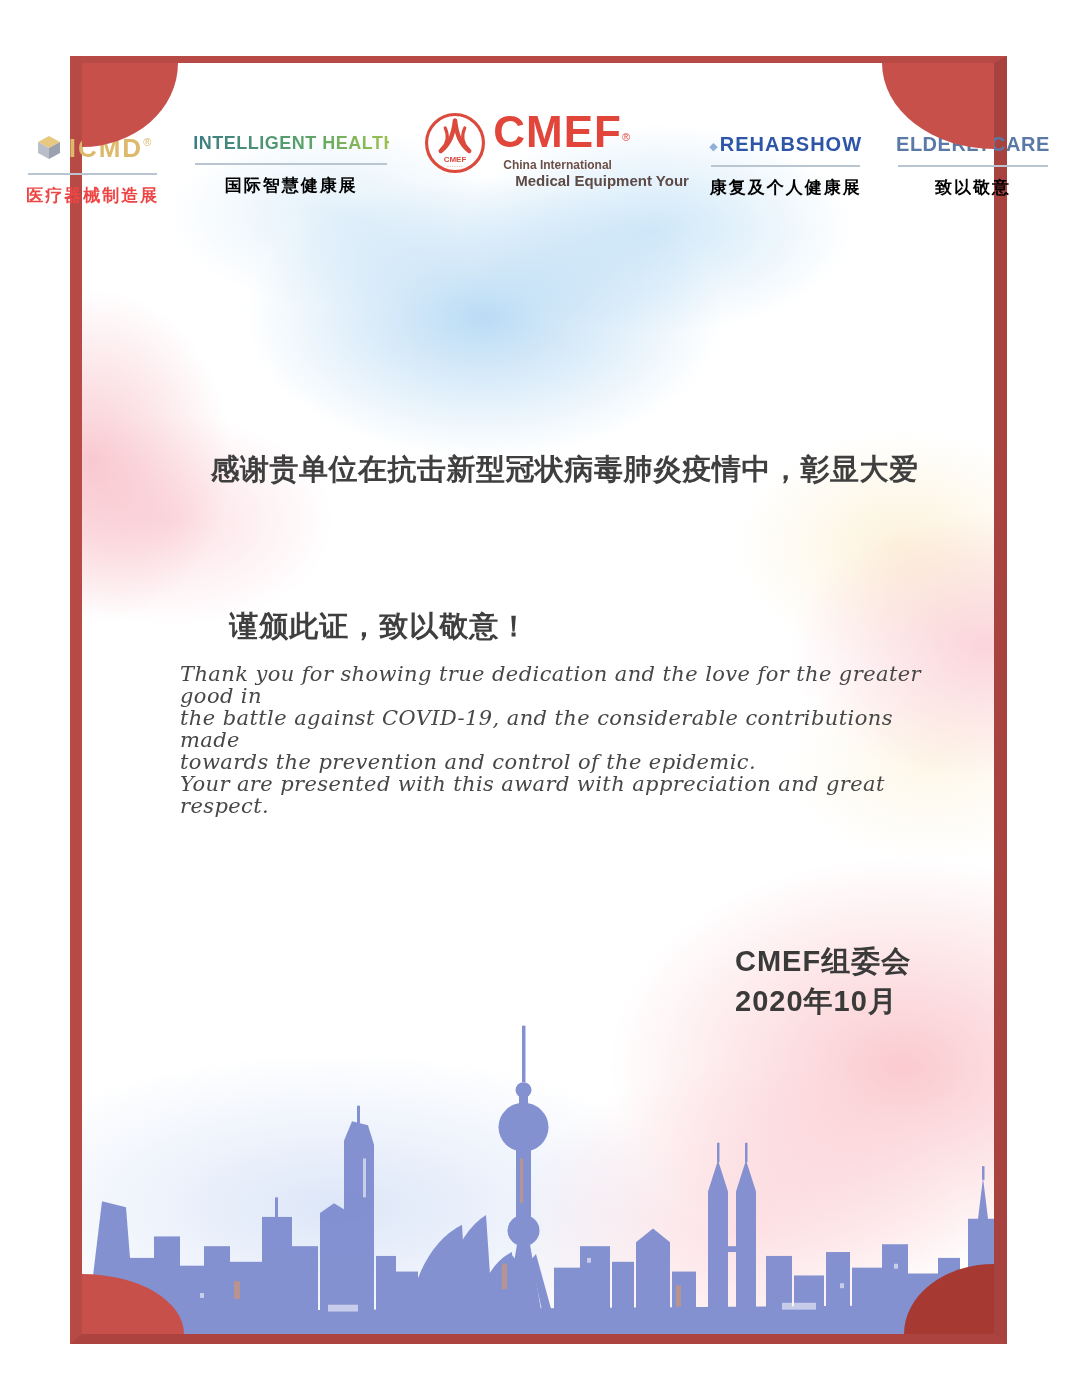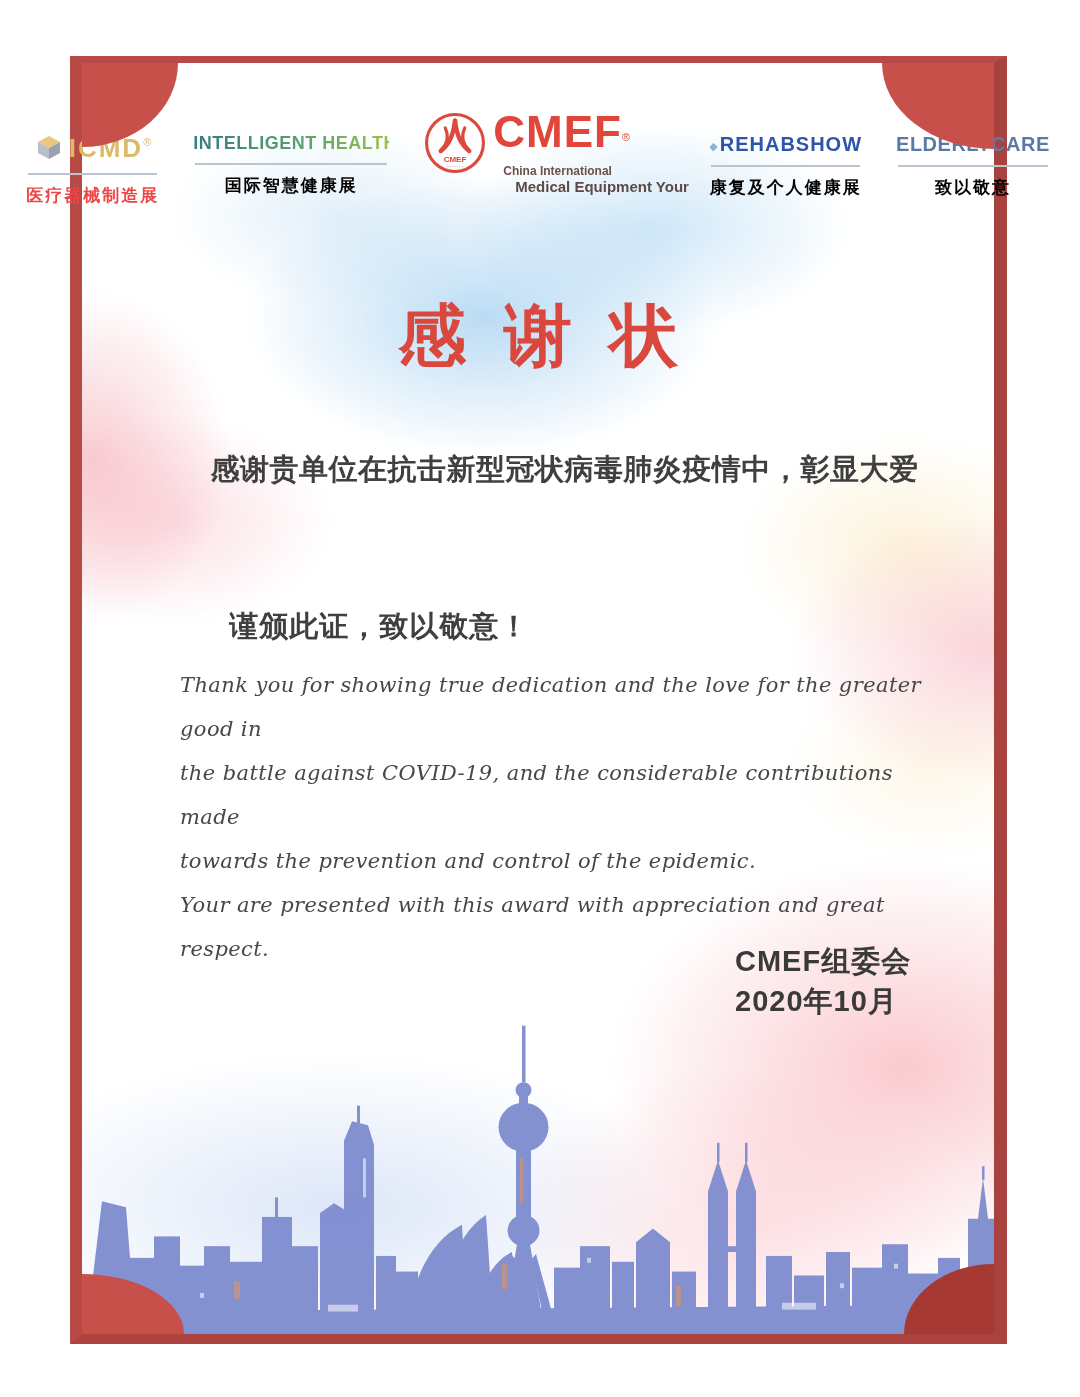--- a/index.html
+++ b/index.html
@@ -53,21 +53,21 @@
   .icmd-reg{font-size:11px;color:#ddb96c;vertical-align:super;}
   .icmd-sub{color:#ef4444;}
   .ih-block{width:196px;}
   .ih-name{
     font-size:18px;font-weight:bold;letter-spacing:0.5px;white-space:nowrap;
     background:linear-gradient(90deg,#3a7d85 0%,#58a06a 55%,#9cc24f 100%);
     -webkit-background-clip:text;background-clip:text;color:transparent;
   }
   .cmef-block{width:252px;display:flex;align-items:flex-start;gap:6px;text-align:left;}
   .cmef-wordmark{font-size:44px;line-height:0.95;font-weight:800;color:#e2453a;letter-spacing:1px;}
-  .cmef-tag1{font-size:12px;font-weight:bold;color:#6d5148;margin:12px 0 0 10px;line-height:1.1;}
+  .cmef-tag1{font-size:12px;font-weight:bold;color:#6d5148;margin:6px 0 0 10px;line-height:1.1;}
   .cmef-tag2{font-size:15px;font-weight:bold;color:#5d4a46;margin:0 0 0 22px;line-height:1.15;white-space:nowrap;}
   .rehab-block{width:172px;}
   .rehab-name{font-size:20px;font-weight:800;color:#2d55a8;letter-spacing:1px;white-space:nowrap;}
   .rehab-mark{font-size:11px;color:#8fb0d8;vertical-align:middle;margin-right:2px;}
   .elderly-block{width:164px;}
   .elderly-name{font-size:20px;font-weight:800;color:#5b79a6;letter-spacing:0.5px;white-space:nowrap;}
 
   
   .cert-title{
     position:absolute;top:228px;left:0;width:100%;z-index:2;text-align:center;
@@ -78,21 +78,21 @@
     font-size:29px;font-weight:600;color:#3f3f3f;line-height:48px;letter-spacing:0.5px;
   }
   .body-line-first{text-indent:1.05em;}
   .salute-line{
     position:absolute;left:98px;top:544px;width:740px;z-index:2;
     font-size:29px;font-weight:600;color:#3f3f3f;text-indent:1.7em;letter-spacing:1px;
   }
   .english-block{
     position:absolute;left:98px;top:600px;width:760px;z-index:2;
     font-family:"DejaVu Serif",serif;font-style:italic;
-    font-size:21px;color:#474747;line-height:44px;letter-spacing:0.4px;
+    font-size:21px;color:#474747;line-height:22px;letter-spacing:0.4px;
   }
   .signature{
     position:absolute;left:653px;top:878px;z-index:2;
     font-size:29px;font-weight:600;color:#3a3a3a;line-height:40px;letter-spacing:1px;
   }
   
   .skyline{position:absolute;left:0;bottom:0;width:100%;height:322px;z-index:1;display:block;}
 </style>
 </head>
 <body>
@@ -149,21 +149,20 @@
         <div class="logo-subtitle">康复及个人健康展</div>
       </div>
 
       <div class="logo-block elderly-block pad-top">
         <div class="elderly-name">ELDERLYCARE</div>
         <div class="logo-divider"></div>
         <div class="logo-subtitle">致以敬意</div>
       </div>
     </div>
 
-    <div class="cert-title">感谢状</div>
 
     <div class="body-text">
       <div class="body-line-first">感谢贵单位在抗击新型冠状病毒肺炎疫情中，彰显大爱</div>
     </div>
 
     <div class="salute-line">谨颁此证，致以敬意！</div>
 
     <div class="english-block">
       <div>Thank you for showing true dedication and the love for the greater good in</div>
       <div>the battle against COVID-19, and the considerable contributions made</div>

